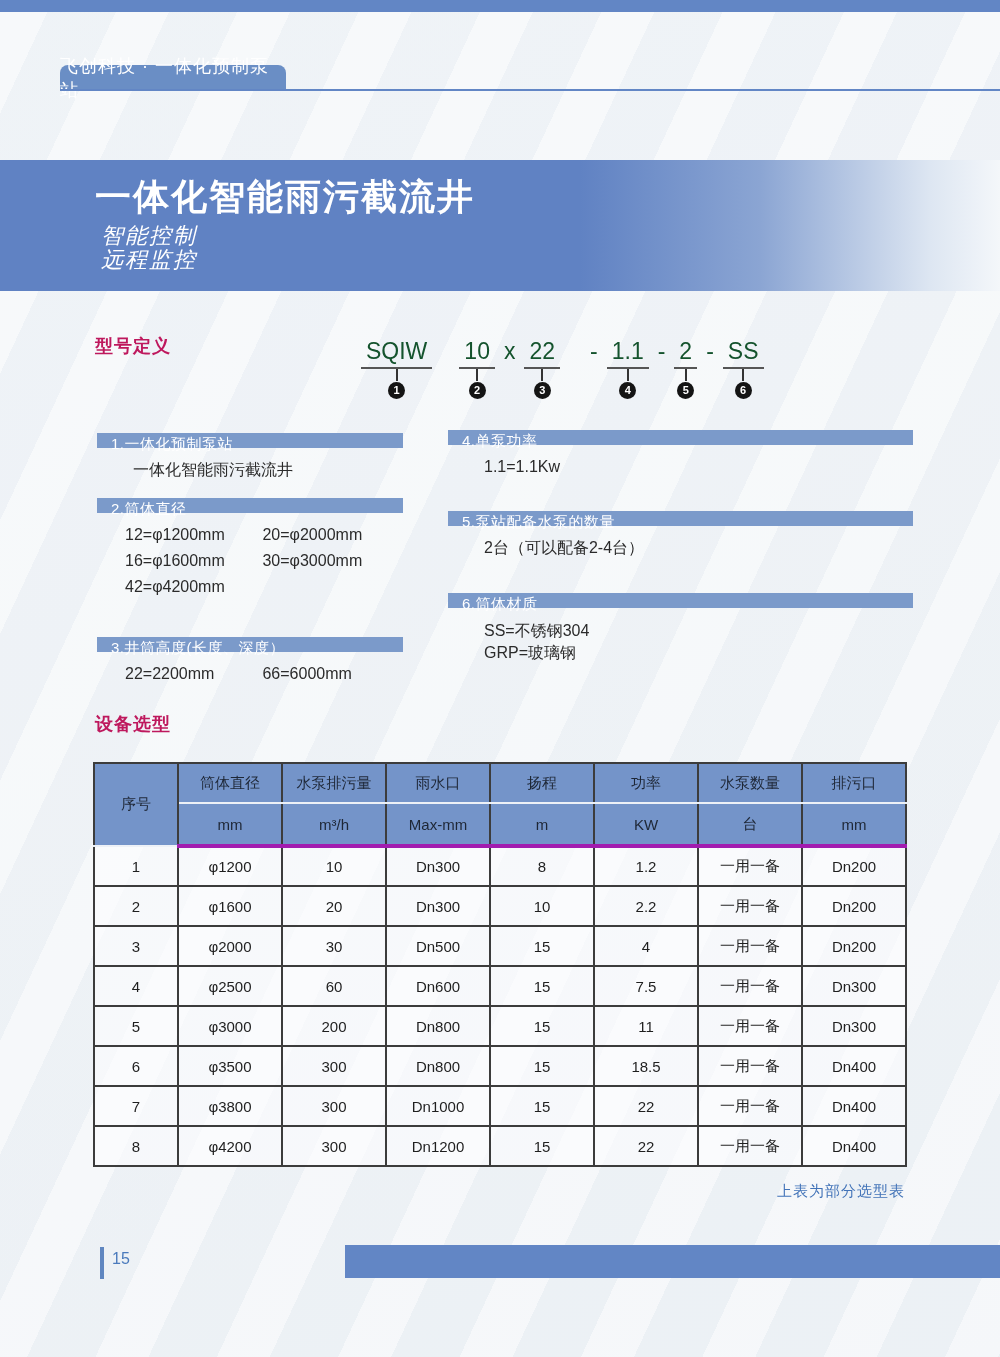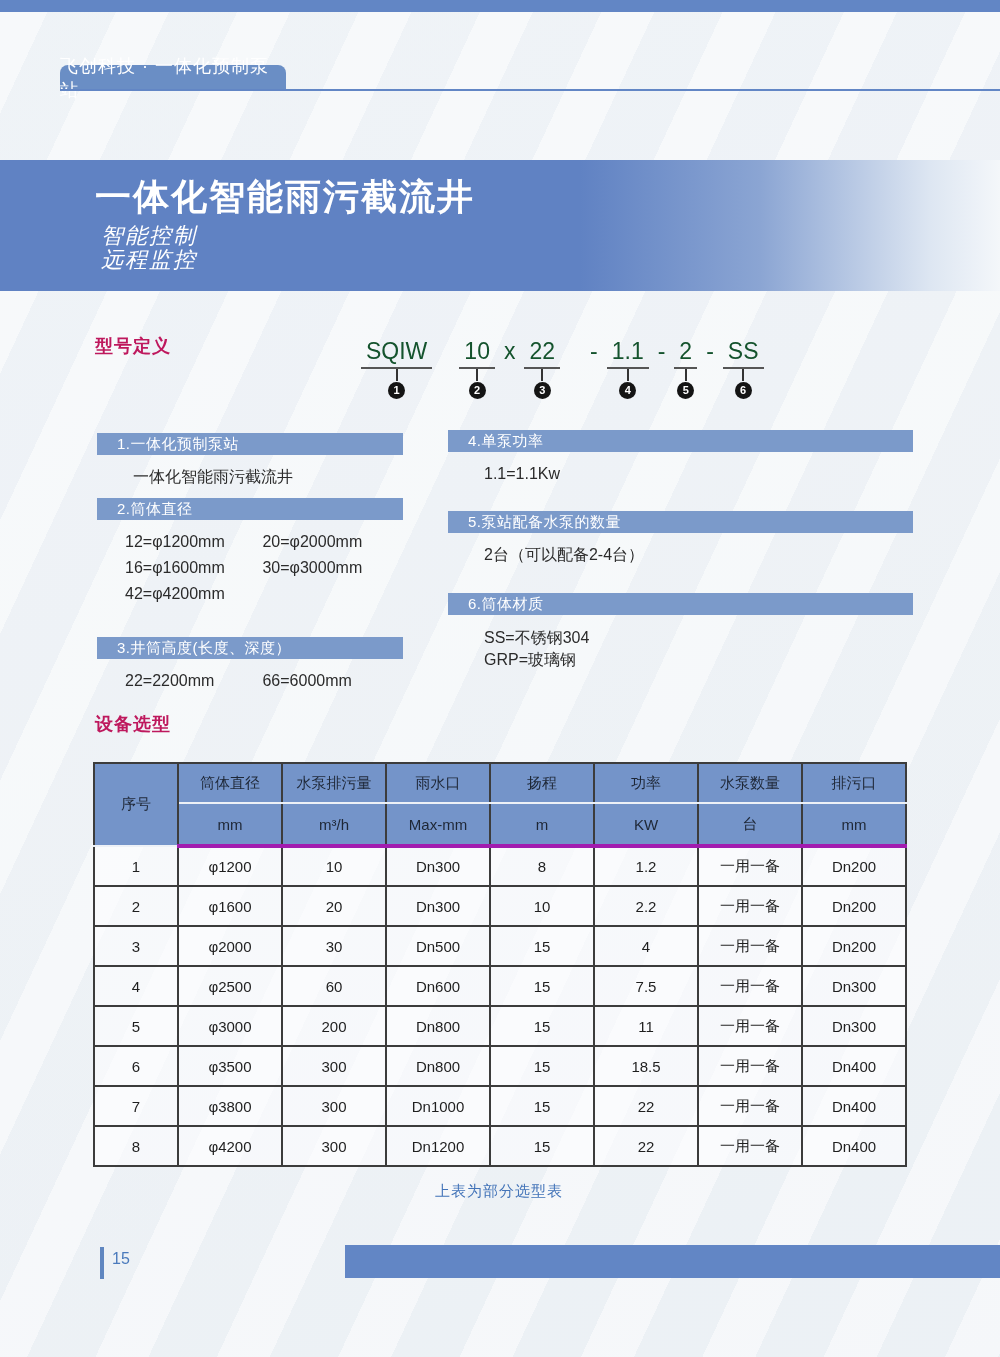--- a/index.html
+++ b/index.html
@@ -74,22 +74,22 @@
     width: 17px; height: 17px; border-radius: 50%;
     background: #141414; color: #fff;
     font-size: 11px; font-weight: bold; line-height: 17px; text-align: center;
     margin: 1px auto 0;
   }
   .plain .code-tick, .plain .code-dot { visibility: hidden; }
 
   
   .spec-box { position: absolute; }
   .spec-title {
-    height: 22px; line-height: 22px; background: #7b9aca; color: #fff;
-    font-size: 15px; padding-left: 20px; letter-spacing: .5px;
+    height: 15px; line-height: 22px; background: #7b9aca; color: #fff;
+    font-size: 15px; padding-left: 14px; letter-spacing: .5px;
   }
   .spec-body { padding: 12px 0 0 28px; font-size: 16px; color: #2b2b2b; }
   .spec-body.pad36 { padding-left: 36px; }
   .spec-line { line-height: 20px; margin-bottom: 6px; white-space: nowrap; }
   .spec-line .cell { display: inline-block; min-width: 133px; }
   .b1 { left: 97px; top: 433px; width: 306px; }
   .b2 { left: 97px; top: 498px; width: 306px; }
   .b3 { left: 97px; top: 637px; width: 306px; }
   .b4 { left: 448px; top: 430px; width: 465px; }
   .b5 { left: 448px; top: 511px; width: 465px; }
@@ -111,21 +111,21 @@
     border: 2px solid #3c3c3c; text-align: center; margin-top: 20px;
   }
   .sel-table thead tr.r-label th { height: 40px; border-bottom: 2.5px solid #edf1f7; }
   .sel-table thead tr.r-unit th { height: 43px; border-top: none; border-bottom: 4px solid #a21caf; }
   .sel-table th.idx { border-bottom: 2px solid #3c3c3c; }
   .sel-table td {
     height: 40px; border: 2px solid #3c3c3c; text-align: center;
     font-size: 15px; color: #1f1f1f; background: rgba(253,254,255,0.6);
   }
   .footnote {
-    left: 93px; top: 1182px; width: 812px; text-align: center;
+    left: 93px; top: 1182px; width: 812px; text-align: right;
     color: #4273b8; font-size: 15px; letter-spacing: 1px;
   }
 
   
   .pagenum-group { left: 100px; top: 1247px; display: flex; align-items: flex-start; }
   .pagenum-rule { width: 4px; height: 32px; background: #5f86c0; }
   .pagenum-text { color: #4a7abc; font-size: 16px; margin: 3px 0 0 8px; }
 </style>
 </head>
 <body>

